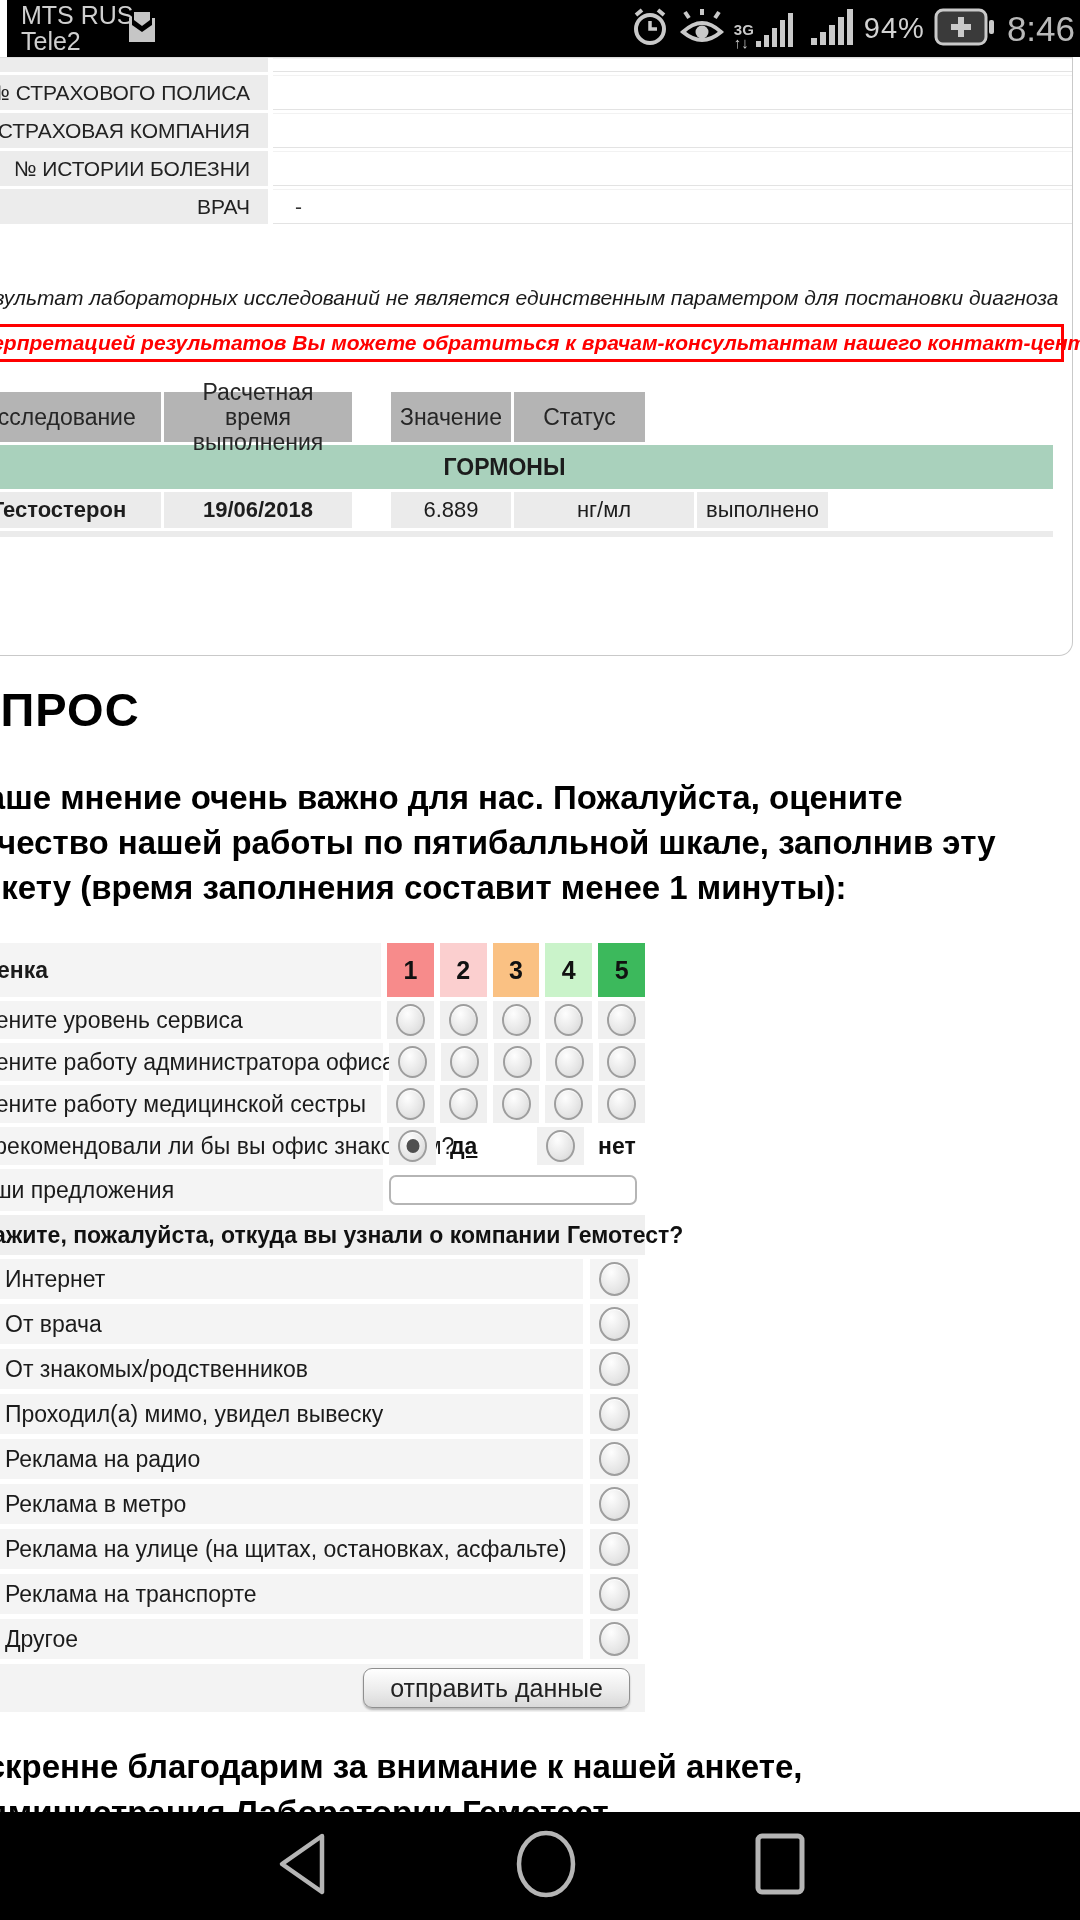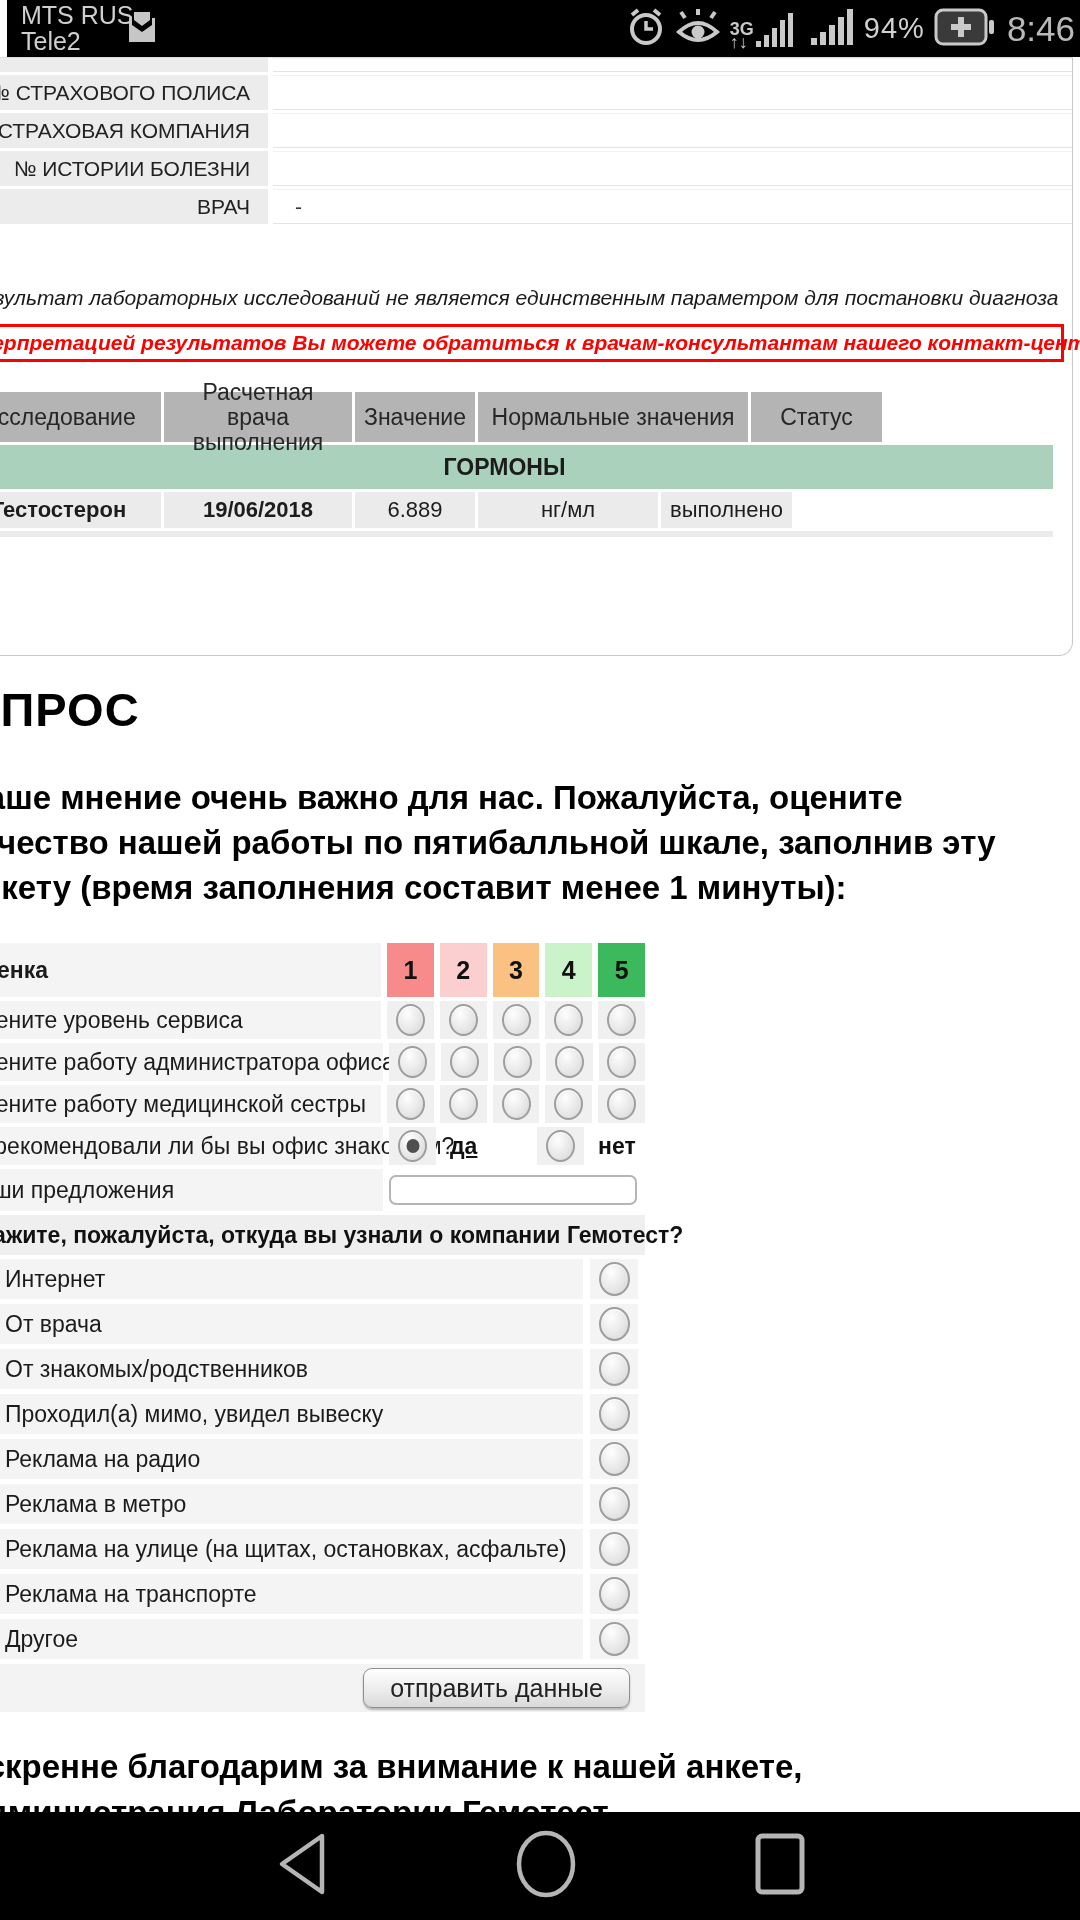--- a/index.html
+++ b/index.html
@@ -7,21 +7,21 @@
     font-family:"Liberation Sans",sans-serif;}
 
   
   .status-bar{position:absolute;top:0;left:7px;width:1080px;height:57px;background:#000;color:#c9c9c9;}
   .carrier{position:absolute;left:14px;top:2px;line-height:26px;font-size:25px;color:#cfcfcf;}
   .mail-ico{position:absolute;left:118px;top:12px;}
   .sb-right{position:absolute;right:12px;top:0;height:57px;display:flex;align-items:center;gap:9px;}
   .sb-pct{font-size:29px;color:#d2d2d2;letter-spacing:1px;}
   .sb-time{font-size:35px;color:#b9b9b9;margin-left:2px;}
   .net-wrap{display:flex;align-items:flex-end;gap:2px;}
-  .net-txt{font-size:18px;font-weight:bold;color:#c9c9c9;line-height:13px;text-align:left;}
+  .net-txt{font-size:15px;font-weight:bold;color:#c9c9c9;line-height:13px;text-align:left;}
 
   
   .nav-bar{position:absolute;bottom:0;left:0;width:1080px;height:108px;background:#000;
     display:flex;align-items:center;}
   .nav-ico{position:absolute;top:50%;transform:translateY(-50%);}
   .nav-back{left:272px;} .nav-home{left:512px;} .nav-recents{left:752px;}
 
   
   .content-clip{position:absolute;top:57px;left:0;right:0;bottom:108px;overflow:hidden;background:#fff;}
   .content{position:relative;width:1120px;margin-left:-45px;}
@@ -40,21 +40,21 @@
   .disclaimer{margin-top:62px;text-align:center;font-style:italic;font-size:21px;color:#1a1a1a;}
   .warn-box{box-sizing:border-box;margin:14px 8px 0 8px;border:3px solid #f00;height:38px;
     display:flex;align-items:center;justify-content:center;}
   .warn-text{color:#f00;font-weight:bold;font-style:italic;font-size:21px;white-space:nowrap;}
 
   .rtable{margin-top:30px;width:1100px;}
   .rrow{display:flex;margin-bottom:3px;}
   .rcell{box-sizing:border-box;margin-right:3px;display:flex;align-items:center;justify-content:center;
     text-align:center;font-size:22px;color:#1d1d1d;padding:0 6px;}
   .rhead .rcell{background:#b4b4b4;height:50px;font-size:23px;color:#262626;line-height:25px;}
-  .c1{width:205px;} .c2{width:188px;} .c3{width:120px;} .c4{width:180px;} .c5{width:270px;} .c6{width:131px;}
+  .c1{width:205px;} .c2{width:188px;} .c3{width:120px;margin-left:36px;} .c4{width:180px;} .c5{width:270px;} .c6{width:131px;}
   .group-row{width:1097px;height:44px;background:#a9d1bc;display:flex;align-items:center;justify-content:center;
     font-weight:bold;font-size:23px;color:#1c1c1c;margin-bottom:3px;}
   .rdata .rcell{background:#ebebeb;height:36px;}
   .rdata .bold{font-weight:bold;}
   .sliver{width:1097px;height:6px;background:#ebebeb;}
 
   
   .survey-h1{margin:26px 0 0 8px;font-size:47px;font-weight:bold;color:#000;letter-spacing:1px;}
   .intro{margin:38px 0 0 8px;font-size:33px;font-weight:bold;color:#000;line-height:45px;}
   .intro div{white-space:nowrap;}
@@ -187,23 +187,22 @@
         </div>
 
         <div class="disclaimer">Результат лабораторных исследований не является единственным параметром для постановки диагноза</div>
         <div class="warn-box">
           <div class="warn-text">За интерпретацией результатов Вы можете обратиться к врачам-консультантам нашего контакт-центра</div>
         </div>
 
         <div class="rtable">
           <div class="rrow rhead">
             <div class="rcell c1">Исследование</div>
-            <div class="rcell c2">Расчетная врача выполнения</div>
+            <div class="rcell c2">Расчетная время выполнения</div>
             <div class="rcell c3">Значение</div>
-            <div class="rcell c5">Нормальные значения</div>
             <div class="rcell c6">Статус</div>
           </div>
           <div class="group-row" style="background-color: rgb(169, 209, 188);">ГОРМОНЫ</div>
           <div class="rrow rdata">
             <div class="rcell c1 bold">Тестостерон</div>
             <div class="rcell c2 bold">19/06/2018</div>
             <div class="rcell c3">6.889</div>
             <div class="rcell c4">нг/мл</div>
             <div class="rcell c6">выполнено</div>
           </div>

